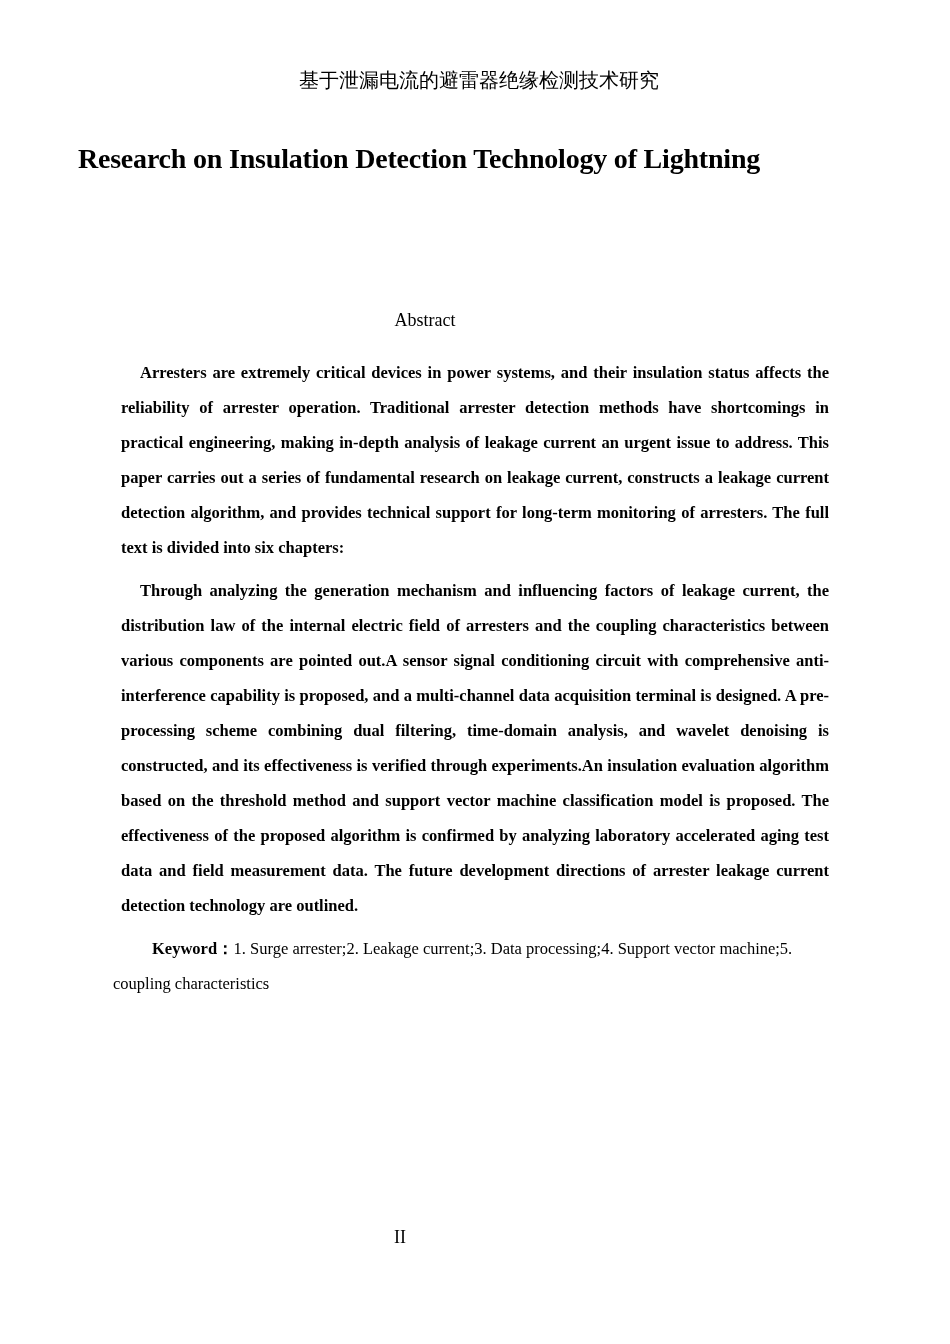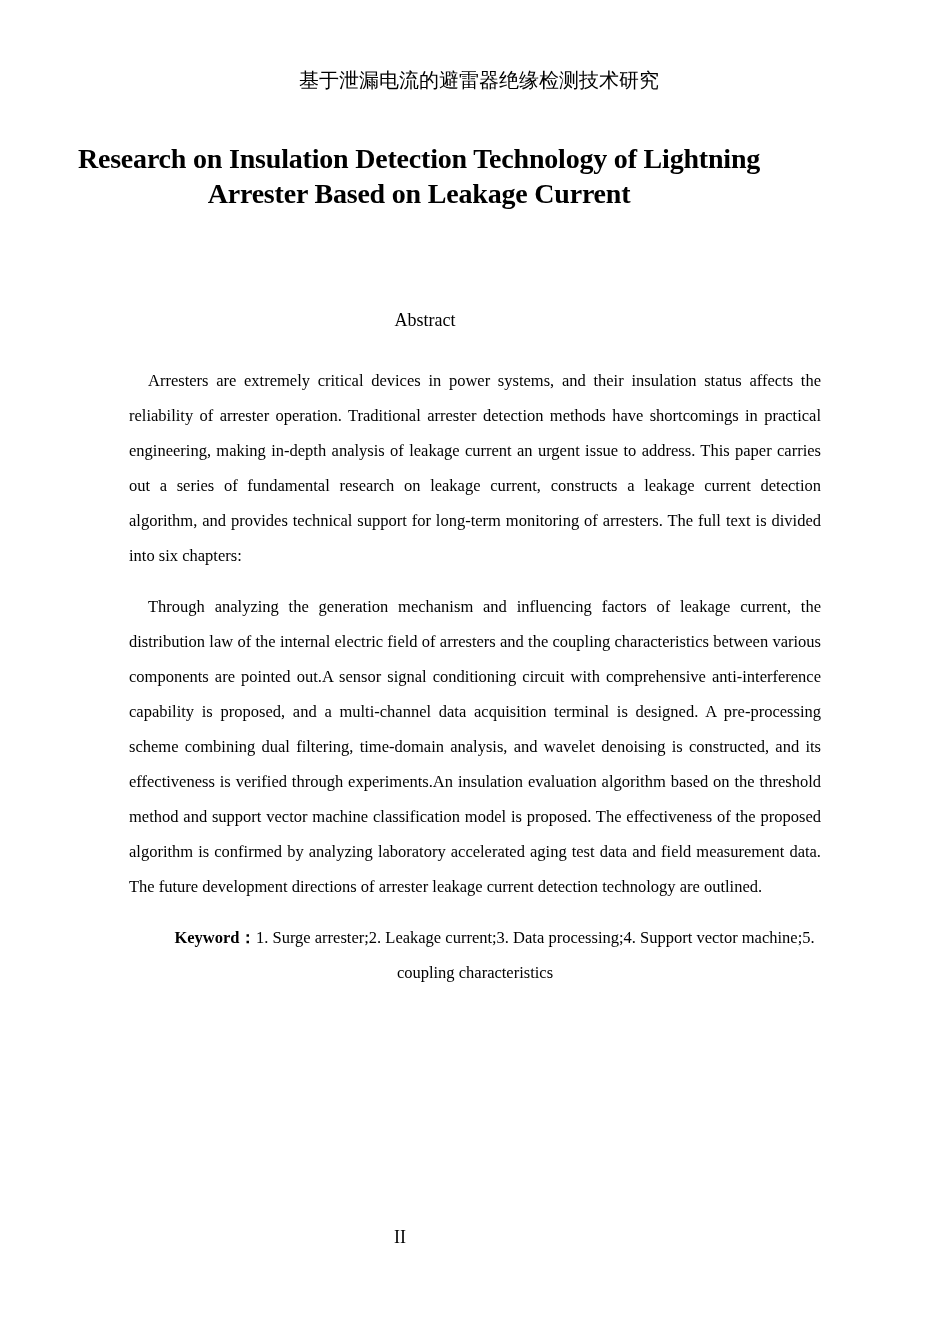--- a/index.html
+++ b/index.html
@@ -47,47 +47,47 @@
   .content {
     position: absolute;
     top: 347px;
     left: 113px;
     width: 724px;
     font-size: 16.5px;
     line-height: 35px;
     text-align: justify;
   }
   .content p.body-para {
-    margin: 16px;
+    margin: 8px;
     text-indent: 19px;
+    font-weight: bold;
   }
   .keywords {
     margin: 5px 0 0 0;
     text-indent: 39px;
-    text-align: center;
+    text-align: left;
   }
   .keywords .keywords-label { font-weight: 700; }
   .page-number {
     position: absolute;
     top: 1220px;
     left: 17px;
     width: 766px;
     text-align: center;
     font-size: 18px;
     line-height: 35px;
   }
 </style>
 </head>
 <body>
 
 <div class="running-header">基于泄漏电流的避雷器绝缘检测技术研究</div>
 
 <div class="thesis-title">
   <div class="title-line">Research on Insulation Detection Technology of Lightning</div>
-  <div class="title-line">Arrester Based on Leakage Current</div>
 </div>
 
 <div class="abstract-heading">Abstract</div>
 
 <div class="content">
   <p class="body-para">Arresters are extremely critical devices in power systems, and their insulation status affects the reliability of arrester operation. Traditional arrester detection methods have shortcomings in practical engineering, making in-depth analysis of leakage current an urgent issue to address. This paper carries out a series of fundamental research on leakage current, constructs a leakage current detection algorithm, and provides technical support for long-term monitoring of arresters. The full text is divided into six chapters:</p>
   <p class="body-para">Through analyzing the generation mechanism and influencing factors of leakage current, the distribution law of the internal electric field of arresters and the coupling characteristics between various components are pointed out.A sensor signal conditioning circuit with comprehensive anti-interference capability is proposed, and a multi-channel data acquisition terminal is designed. A pre-processing scheme combining dual filtering, time-domain analysis, and wavelet denoising is constructed, and its effectiveness is verified through experiments.An insulation evaluation algorithm based on the threshold method and support vector machine classification model is proposed. The effectiveness of the proposed algorithm is confirmed by analyzing laboratory accelerated aging test data and field measurement data. The future development directions of arrester leakage current detection technology are outlined.</p>
   <p class="keywords"><span class="keywords-label">Keyword：</span><span>1. Surge arrester;2. Leakage current;3. Data processing;4. Support vector machine;5. coupling characteristics</span></p>
 </div>
 

